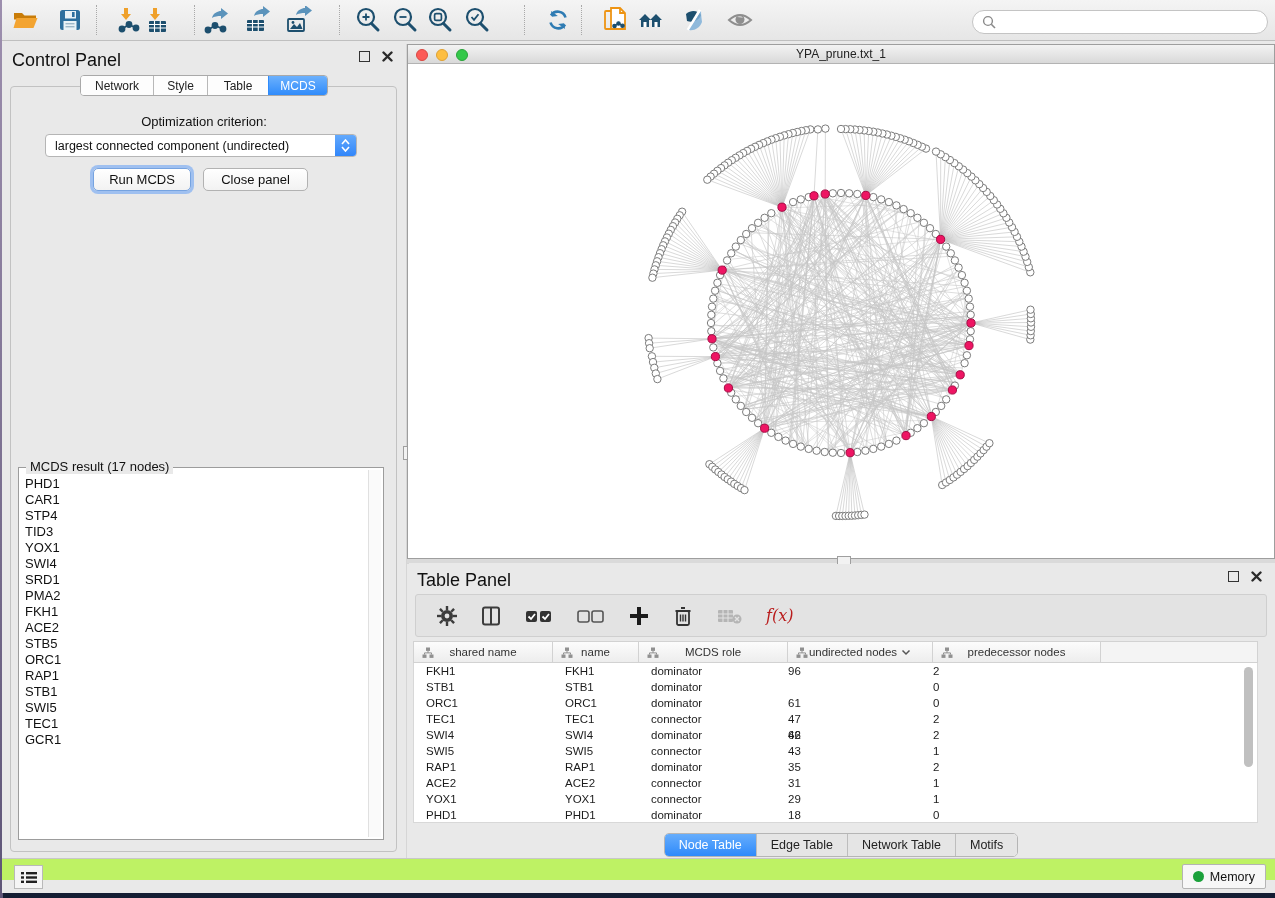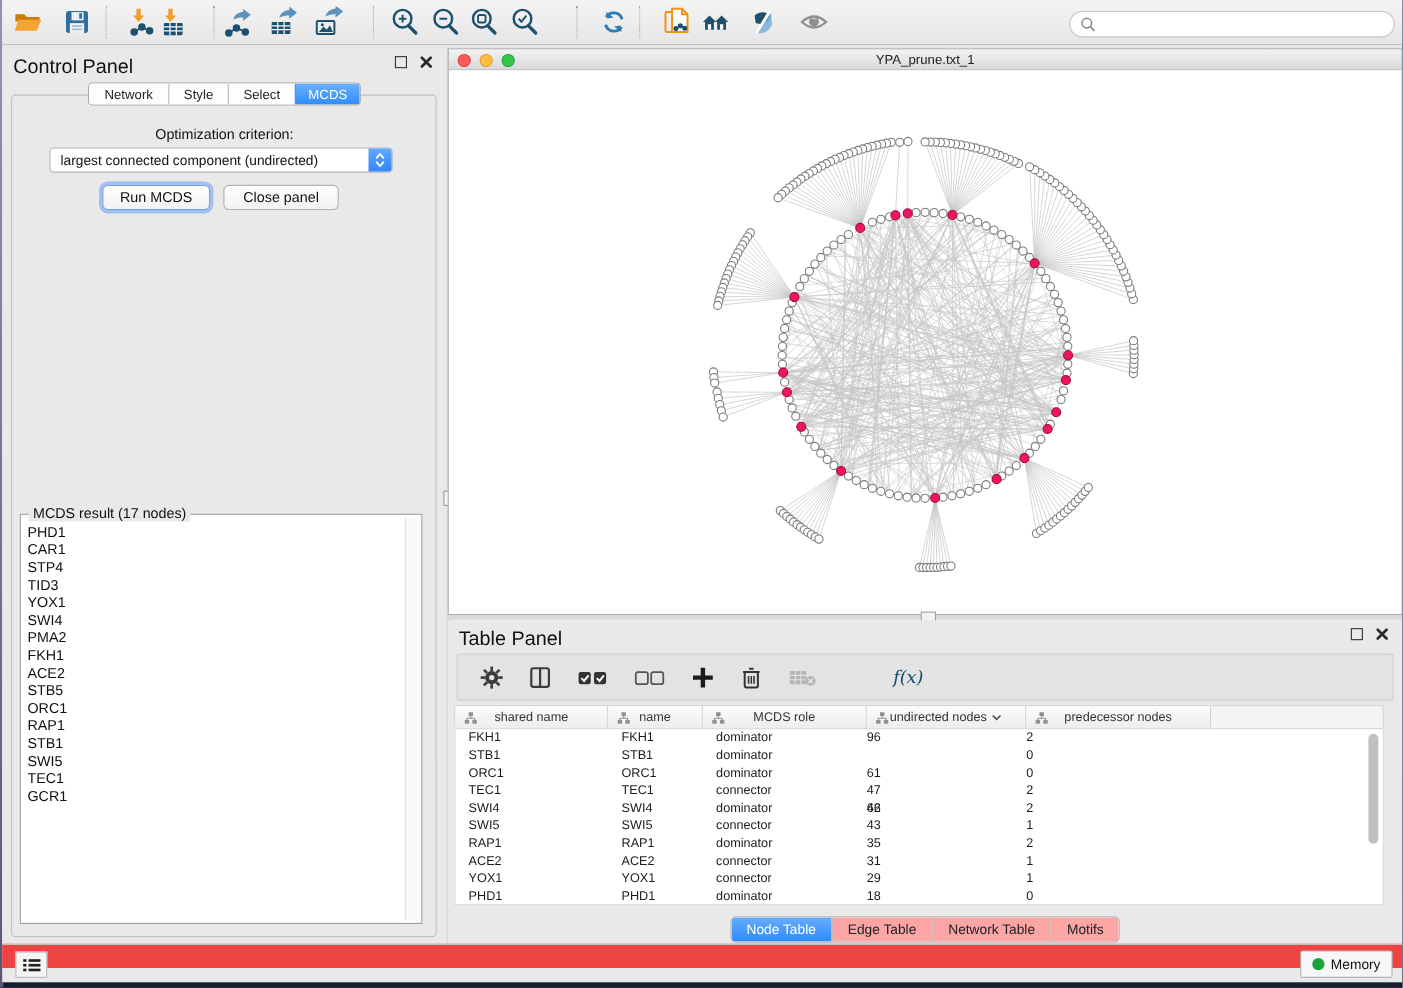--- a/index.html
+++ b/index.html
@@ -59,42 +59,42 @@
   .net-titlebar{position:absolute;left:0;top:0;width:100%;height:19px;background:linear-gradient(180deg,#f3f3f3,#d9d9d9);
                 border-bottom:1px solid #b3b3b3;box-sizing:border-box;}
   .tlight{position:absolute;top:3.5px;width:12px;height:12px;border-radius:50%;box-sizing:border-box;}
   .net-title{position:absolute;left:0;top:2px;width:100%;text-align:center;font-size:12px;color:#222;}
   .net-canvas{position:absolute;left:0;top:19px;width:866px;height:494px;background:#fff;overflow:hidden;}
 
   
   .tablepanel{position:absolute;left:405px;top:564px;width:868px;height:294px;background:#e9e9e9;}
   .tp-toolbar{position:absolute;left:8px;top:30px;width:852px;height:43px;background:#e3e3e3;border:1px solid #cfcfcf;
               border-radius:3px;box-sizing:border-box;display:flex;align-items:center;gap:22px;padding-left:20px;}
-  .fx{font:italic 16px "DejaVu Serif",serif;color:#0c4a6e;margin-left:46px;}
+  .fx{font:italic 16px "DejaVu Serif",serif;color:#b91c1c;}
   .thead{position:absolute;left:6px;top:77px;height:22px;width:845px;background:#f4f4f4;border:1px solid #d2d2d2;
          box-sizing:border-box;display:flex;}
   .th{position:relative;display:flex;align-items:center;justify-content:center;gap:4px;border-right:1px solid #d2d2d2;
       background:linear-gradient(180deg,#fcfcfc,#ededed);font-size:11.5px;color:#333;box-sizing:border-box;}
   .th .hier{position:absolute;left:8px;top:5px;}
   .tbody{position:absolute;left:6px;top:99px;width:845px;height:160px;background:#fff;border:1px solid #d8d8d8;
          border-top:none;box-sizing:border-box;overflow:hidden;}
   .trow{display:flex;height:16px;line-height:16px;font-size:11.5px;color:#1c1c1c;}
   .td{box-sizing:border-box;padding-left:12px;white-space:nowrap;}
   .td.num{text-align:left;padding-right:16px;padding-left:0;}
   .tb-scroll{position:absolute;right:3px;top:2px;width:10px;height:152px;}
   .tb-thumb{position:absolute;left:0;top:2px;width:9px;height:100px;background:#c0c0c0;border-radius:5px;}
   .bottom-tabs{position:absolute;left:0;top:269px;width:100%;display:flex;justify-content:center;}
   .btabs{display:flex;height:22px;border:1px solid #b5b5b5;border-radius:5px;background:#fff;overflow:hidden;}
   .btabs .seg{display:flex;align-items:center;justify-content:center;padding:0 14px;font-size:12.5px;color:#222;
-              border-left:1px solid #bdbdbd;background:#fca5a5;}
+              border-left:1px solid #bdbdbd;background:#e5e5e5;}
   .btabs .seg:first-child{border-left:none;}
   .btabs .seg.sel{background:linear-gradient(180deg,#66adfc,#2e8afb);color:#fff;border-left-color:#2e8afb;}
 
   
-  .statusbar{position:absolute;left:0;top:858px;width:100%;height:22px;background:#ef4444;border-top:1px solid #c8c8c8;box-sizing:border-box;}
+  .statusbar{position:absolute;left:0;top:858px;width:100%;height:22px;background:#bef264;border-top:1px solid #c8c8c8;box-sizing:border-box;}
   .sb-left-btn{position:absolute;left:12px;top:6px;width:27px;height:22px;background:#f5f5f5;border:1px solid #b9b9b9;
                display:flex;align-items:center;justify-content:center;}
   .memory-btn{position:absolute;right:9px;top:5px;height:23px;background:#f7f7f7;border:1px solid #b4b4b4;border-radius:2px;
               display:flex;align-items:center;gap:6px;padding:0 10px;font-size:12.5px;color:#111;}
   .memdot{width:11px;height:11px;border-radius:50%;}
 </style>
 </head>
 <body>
 
 <div class="screen">
@@ -227,21 +227,21 @@
       <div class="panel-btns" style="right:13px">
         <span class="float-glyph"></span>
         <svg width="11" height="11" viewBox="0 0 11 11">
           <path d="M1.5 1.5l8 8M9.5 1.5l-8 8" stroke="#2a2a2a" stroke-width="2.4" stroke-linecap="round"></path>
         </svg>
       </div>
       <div class="cp-box"></div>
       <div class="segtabs" style="left:78px;top:31px;z-index:4" id="cp-tabs">
           <div class="seg" style="width: 72px;">Network</div>
           <div class="seg" style="width: 53px;">Style</div>
-          <div class="seg" style="width: 60px;">Select</div>
+          <div class="seg" style="width: 60px;">Table</div>
           <div class="seg sel" style="width: 58px;">MCDS</div>
         </div>
 
       <div class="opt-label" style="top:70px">Optimization criterion:</div>
       <div class="dropdown">
         <span class="dd-text">largest connected component (undirected)</span>
         <span class="dd-step">
           <svg width="9" height="6" viewBox="0 0 9 6">
               <path d="M1 5l3.5-4L8 5" fill="none" stroke="#fff" stroke-width="1.6"></path>
             </svg>
@@ -255,20 +255,21 @@
 
       <div class="titled-box">
         <span class="legend">MCDS result (17 nodes)</span>
         <div class="mcds-list" id="mcds-list">
             <div class="item">PHD1</div>
             <div class="item">CAR1</div>
             <div class="item">STP4</div>
             <div class="item">TID3</div>
             <div class="item">YOX1</div>
             <div class="item">SWI4</div>
+            <div class="item">SRD1</div>
             <div class="item">PMA2</div>
             <div class="item">FKH1</div>
             <div class="item">ACE2</div>
             <div class="item">STB5</div>
             <div class="item">ORC1</div>
             <div class="item">RAP1</div>
             <div class="item">STB1</div>
             <div class="item">SWI5</div>
             <div class="item">TEC1</div>
             <div class="item">GCR1</div>

